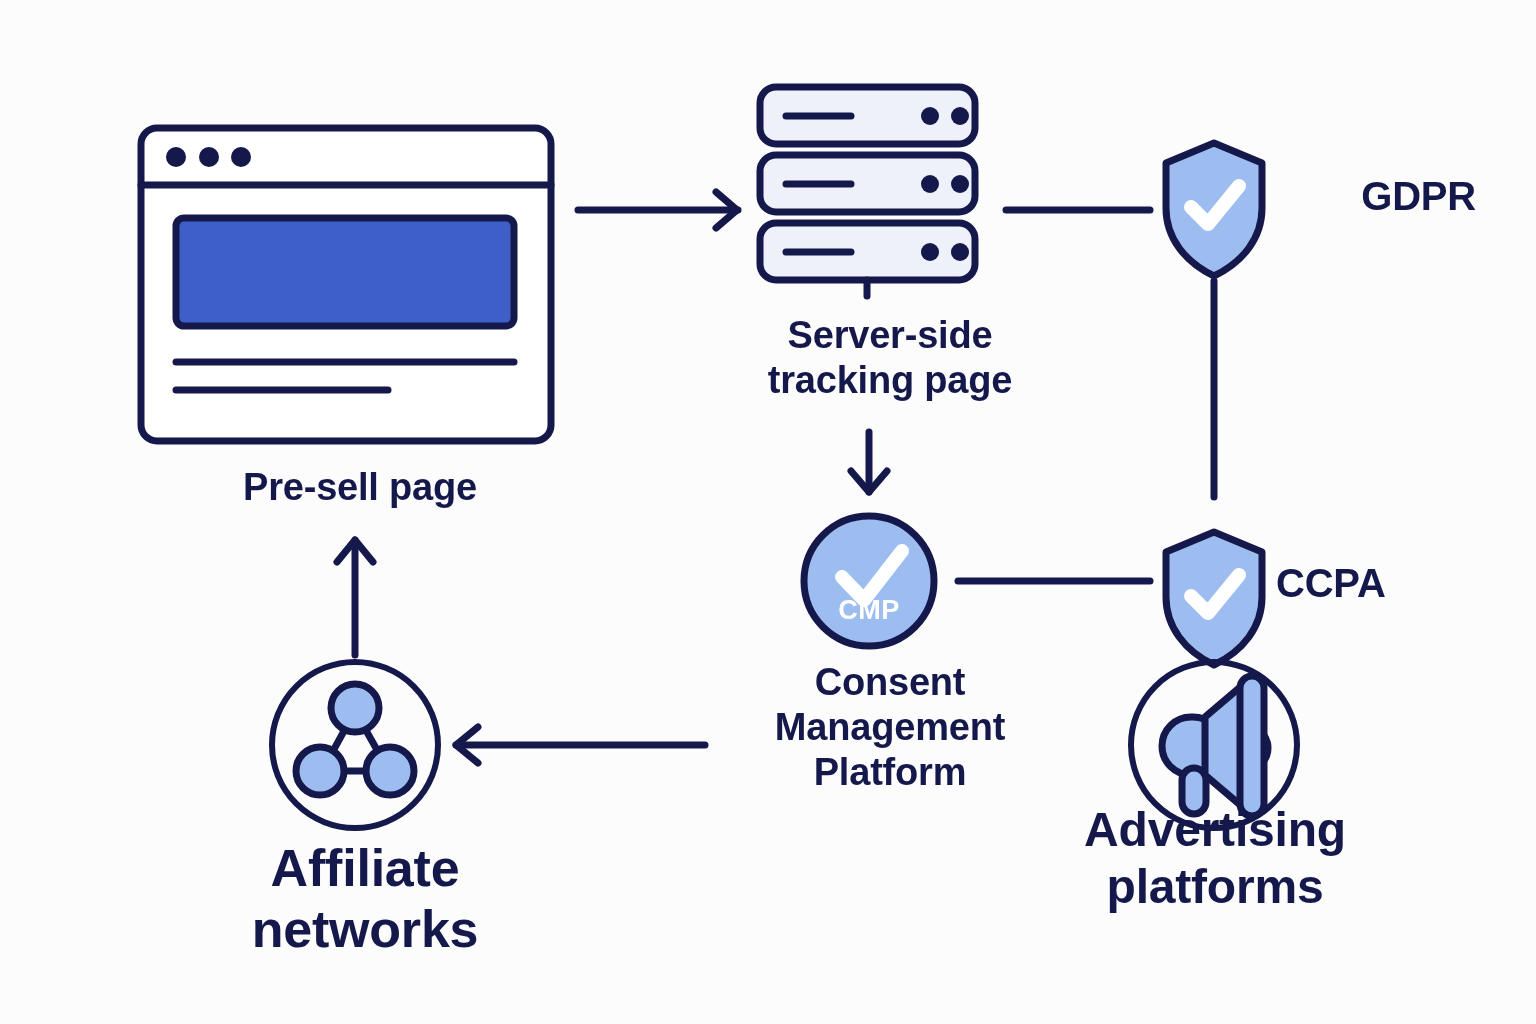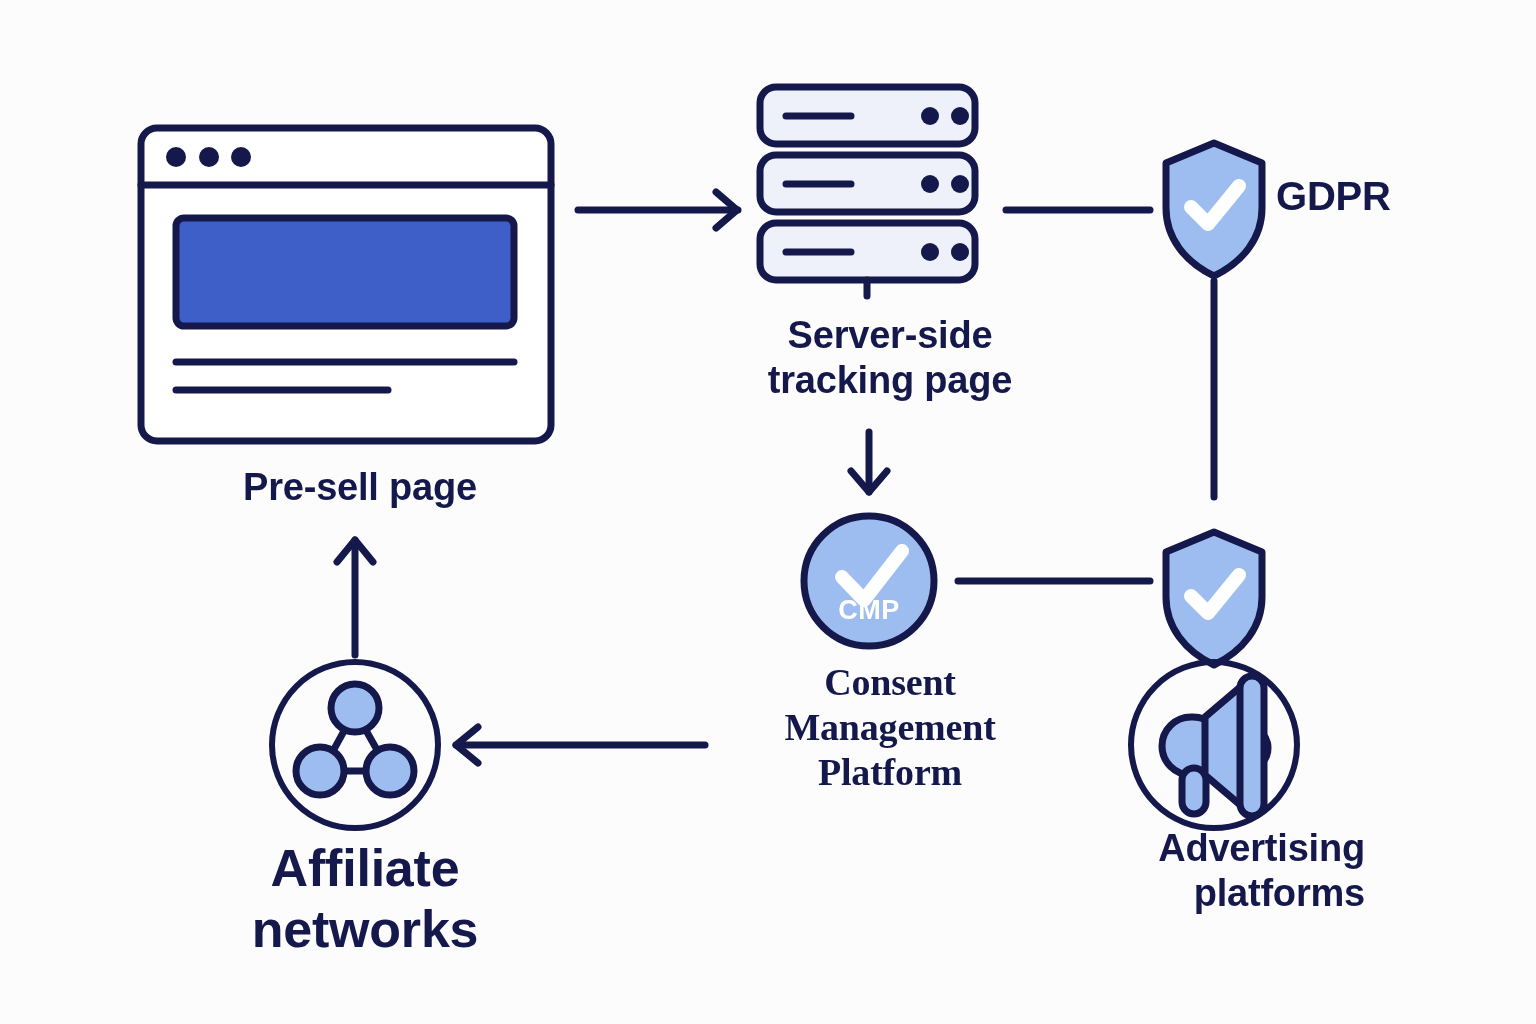--- a/index.html
+++ b/index.html
@@ -27,24 +27,24 @@
     position: absolute;
     color: #14184a;
     font-weight: 700;
     text-align: center;
     line-height: 1.18;
     white-space: pre-line;
     letter-spacing: -0.2px;
   }
   .lbl-presell   { left: 120px;  top: 465px; width: 480px; font-size: 38px; }
   .lbl-server    { left: 690px;  top: 313px; width: 400px; font-size: 38px; }
-  .lbl-cmp       { left: 700px;  top: 660px; width: 380px; font-size: 38px; font-family: Liberation Serif, serif; }
+  .lbl-cmp       { left: 700px;  top: 660px; width: 380px; font-size: 38px; }
   .lbl-affiliate { left: 215px;  top: 838px; width: 300px; font-size: 52px; }
-  .lbl-adplat    { left: 1065px; top: 826px; width: 300px; font-size: 38px; text-align: right; }
-  .lbl-gdpr      { left: 1276px; top: 173px; width: 200px; font-size: 40px; text-align: left; }
+  .lbl-adplat    { left: 1065px; top: 802px; width: 300px; font-size: 48px; }
+  .lbl-gdpr      { left: 1276px; top: 173px; width: 200px; font-size: 40px; text-align: right; }
   .lbl-ccpa      { left: 1276px; top: 560px; width: 200px; font-size: 40px; text-align: left; }
 </style>
 </head>
 <body>
 
 <div id="stage">
 
   <svg width="1536" height="1024" viewBox="0 0 1536 1024">
     <defs>
       <style>
@@ -165,14 +165,15 @@
   <div class="lbl lbl-server">Server-side
 tracking page</div>
   <div class="lbl lbl-cmp">Consent
 Management
 Platform</div>
   <div class="lbl lbl-affiliate">Affiliate
 networks</div>
   <div class="lbl lbl-adplat">Advertising
 platforms</div>
   <div class="lbl lbl-gdpr">GDPR</div>
+  <div class="lbl lbl-ccpa">CCPA</div>
 
 </div>
 
 </body></html>

